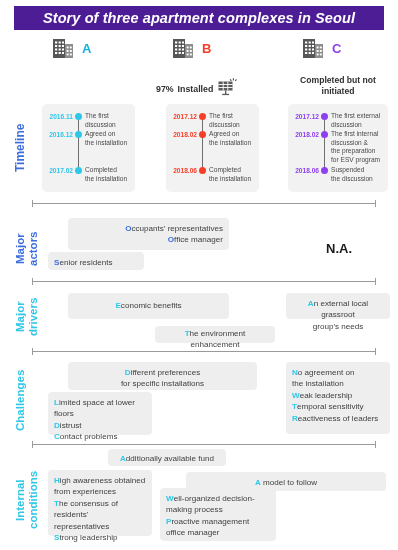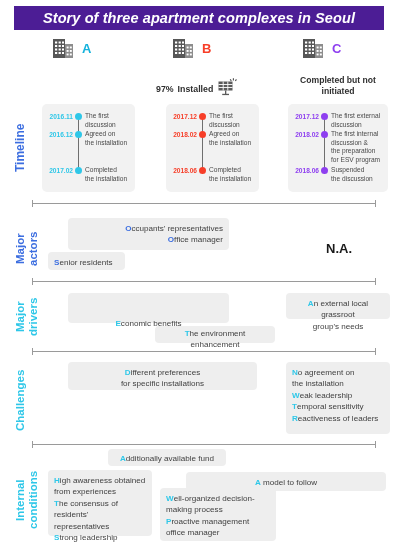--- a/index.html
+++ b/index.html
@@ -265,36 +265,36 @@
   </div>
 
   <div class="rowlabel" style="left:14px;top:218px;height:62px;color:#3c6ee0;font-size:11.5px;">Major
 actors</div>
 
   <div class="box right" style="left:68px;top:218px;width:161px;height:32px;">
     <div><span class="cap" style="color:#3c6ee0">O</span><span>ccupants' representatives</span></div>
     <div><span class="cap" style="color:#3c6ee0">O</span><span>ffice manager</span></div>
   </div>
 
-  <div class="box" style="left:48px;top:252px;width:77px;height:18px;">
+  <div class="box" style="left:48px;top:252px;width:96px;height:18px;">
     <div><span class="cap" style="color:#3c6ee0">S</span><span>enior residents</span></div>
   </div>
 
   <div class="na" style="left:326px;top:241px;">N.A.</div>
 
   <div class="divider" style="top:278px;">
     <div class="ln"></div>
       <div class="capL"></div>
       <div class="capR"></div>
   </div>
 
   <div class="rowlabel" style="left:14px;top:292px;height:50px;color:#2ec7e8;font-size:11.5px;">Major
 drivers</div>
 
-  <div class="box center" style="left:68px;top:293px;width:161px;height:26px;padding-top:25px;">
+  <div class="box center" style="left:68px;top:293px;width:161px;height:26px;padding-top:7px;">
     <div><span class="cap" style="color:#2ec7e8">E</span><span>conomic benefits</span></div>
   </div>
 
   <div class="box center" style="left:155px;top:326px;width:120px;height:17px;padding-top:2px;">
     <div><span class="cap" style="color:#2ec7e8">T</span><span>he environment enhancement</span></div>
   </div>
 
   <div class="box center" style="left:286px;top:293px;width:104px;height:26px;">
     <div><span class="cap" style="color:#2ec7e8">A</span><span style="white-space:pre-line">n external local grassroot
 group's needs</span></div>
@@ -306,20 +306,25 @@
       <div class="capR"></div>
   </div>
 
   <div class="rowlabel" style="left:14px;top:362px;height:76px;color:#2ec7e8;font-size:11.5px;">Challenges</div>
 
   <div class="box center" style="left:68px;top:362px;width:189px;height:28px;">
     <div><span class="cap" style="color:#2ec7e8">D</span><span style="white-space:pre-line">ifferent preferences
 for specific installations</span></div>
   </div>
 
+  <div class="box" style="left:48px;top:392px;width:104px;height:43px;">
+    <div><span class="cap" style="color:#2ec7e8">L</span><span>imited space at lower floors</span></div>
+    <div><span class="cap" style="color:#2ec7e8">D</span><span>istrust</span></div>
+    <div><span class="cap" style="color:#2ec7e8">C</span><span>ontact problems</span></div>
+  </div>
 
   <div class="box" style="left:286px;top:362px;width:104px;height:72px;">
     <div><span class="cap" style="color:#2ec7e8">N</span><span>o agreement on</span></div>
     <div><span class="cap" style="color:#2ec7e8"></span><span>the installation</span></div>
     <div><span class="cap" style="color:#2ec7e8">W</span><span>eak leadership</span></div>
     <div><span class="cap" style="color:#2ec7e8">T</span><span>emporal sensitivity</span></div>
     <div><span class="cap" style="color:#2ec7e8">R</span><span>eactiveness of leaders</span></div>
   </div>
 
   <div class="divider" style="top:441px;">

